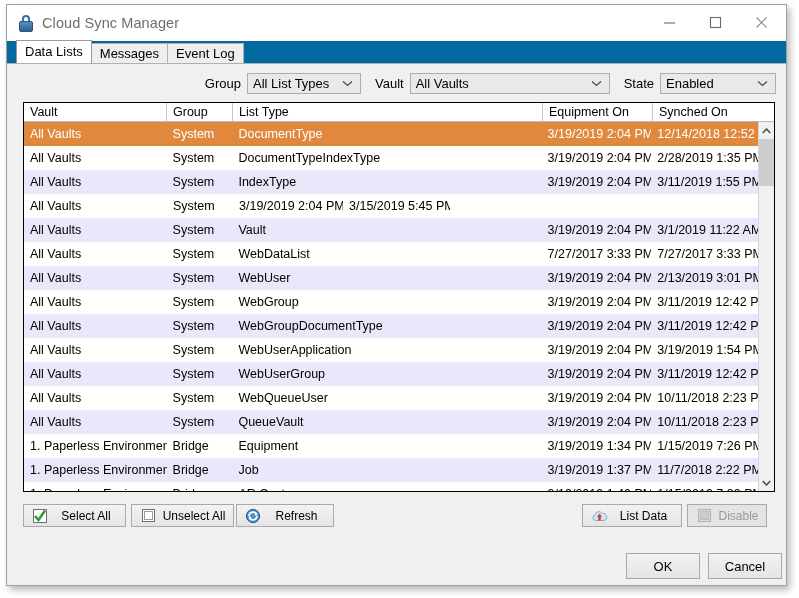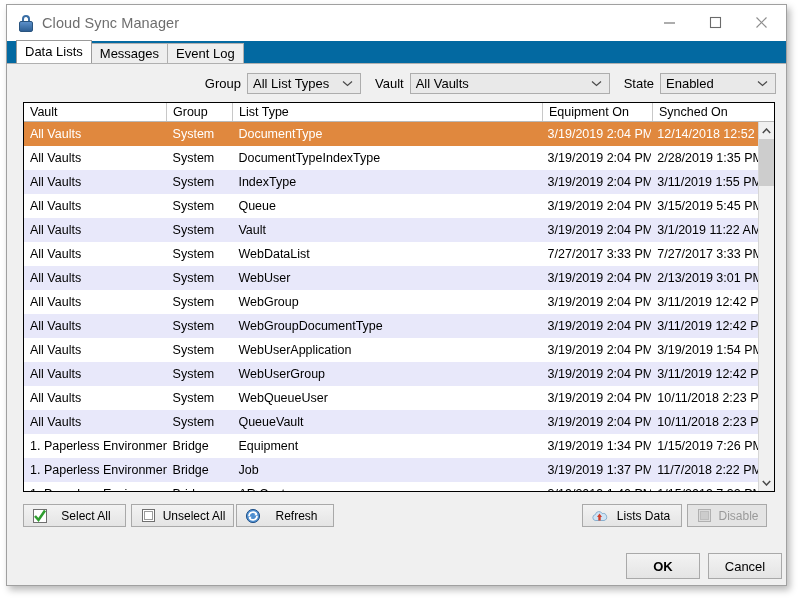--- a/index.html
+++ b/index.html
@@ -274,21 +274,20 @@
   #btn-disable      { left: 680px; top: 440px; width: 80px;  }
 
   #btn-ok {
     position: absolute; left: 619px; top: 489px;
     width: 74px; height: 26px;
     border: 1px solid #a9a9a9;
     background: linear-gradient(180deg,#f3f3f3 0%, #e4e4e4 100%);
     font-size: 13px; color: #000;
     display: flex; align-items: center; justify-content: center;
     box-sizing: border-box;
-    font-weight: bold;
   }
   #btn-cancel {
     position: absolute; left: 701px; top: 489px;
     width: 74px; height: 26px;
     border: 1px solid #a9a9a9;
     background: linear-gradient(180deg,#f3f3f3 0%, #e4e4e4 100%);
     font-size: 13px; color: #000;
     display: flex; align-items: center; justify-content: center;
     box-sizing: border-box;
   }
@@ -392,21 +391,20 @@
           <div class="row alt">
             <div class="c col-vault">All Vaults</div>
             <div class="c col-group">System</div>
             <div class="c col-listtype">IndexType</div>
             <div class="c col-compared">3/19/2019 2:04 PM</div>
             <div class="c col-synched">3/11/2019 1:55 PM</div>
           </div>
           <div class="row">
             <div class="c col-vault">All Vaults</div>
             <div class="c col-group">System</div>
-            <div class="c col-listtype">Queue</div>
             <div class="c col-compared">3/19/2019 2:04 PM</div>
             <div class="c col-synched">3/15/2019 5:45 PM</div>
           </div>
           <div class="row alt">
             <div class="c col-vault">All Vaults</div>
             <div class="c col-group">System</div>
             <div class="c col-listtype">Vault</div>
             <div class="c col-compared">3/19/2019 2:04 PM</div>
             <div class="c col-synched">3/1/2019 11:22 AM</div>
           </div>
@@ -537,21 +535,21 @@
       <span class="blabel">Refresh</span>
     </div>
 
     <div class="btn" id="btn-sync-data">
       <span class="bicon">
         <svg width="17" height="14" viewBox="0 0 17 14">
           <path d="M4.2 11.5 A3 3 0 0 1 4.4 5.6 A3.6 3.6 0 0 1 11.2 4.6 A2.9 2.9 0 0 1 13 11.5 Z" fill="#cfe4f5" stroke="#7fa8c9" stroke-width="0.9"></path>
           <polygon points="8.5,4.6 11,8 9.7,8 9.7,11.6 7.3,11.6 7.3,8 6,8" fill="#d0402c"></polygon>
         </svg>
       </span>
-      <span class="blabel">Lists Data</span>
+      <span class="blabel">List Data</span>
     </div>
 
     <div class="btn disabled" id="btn-disable">
       <span class="bicon">
         <svg width="13" height="13" viewBox="0 0 13 13">
           <rect x="0.5" y="0.5" width="12" height="12" fill="#dcdcdc" stroke="#b0b0b0"></rect>
           <rect x="2.5" y="2.5" width="8" height="8" fill="#cccccc" stroke="#bdbdbd"></rect>
         </svg>
       </span>
       <span class="blabel">Disable</span>

